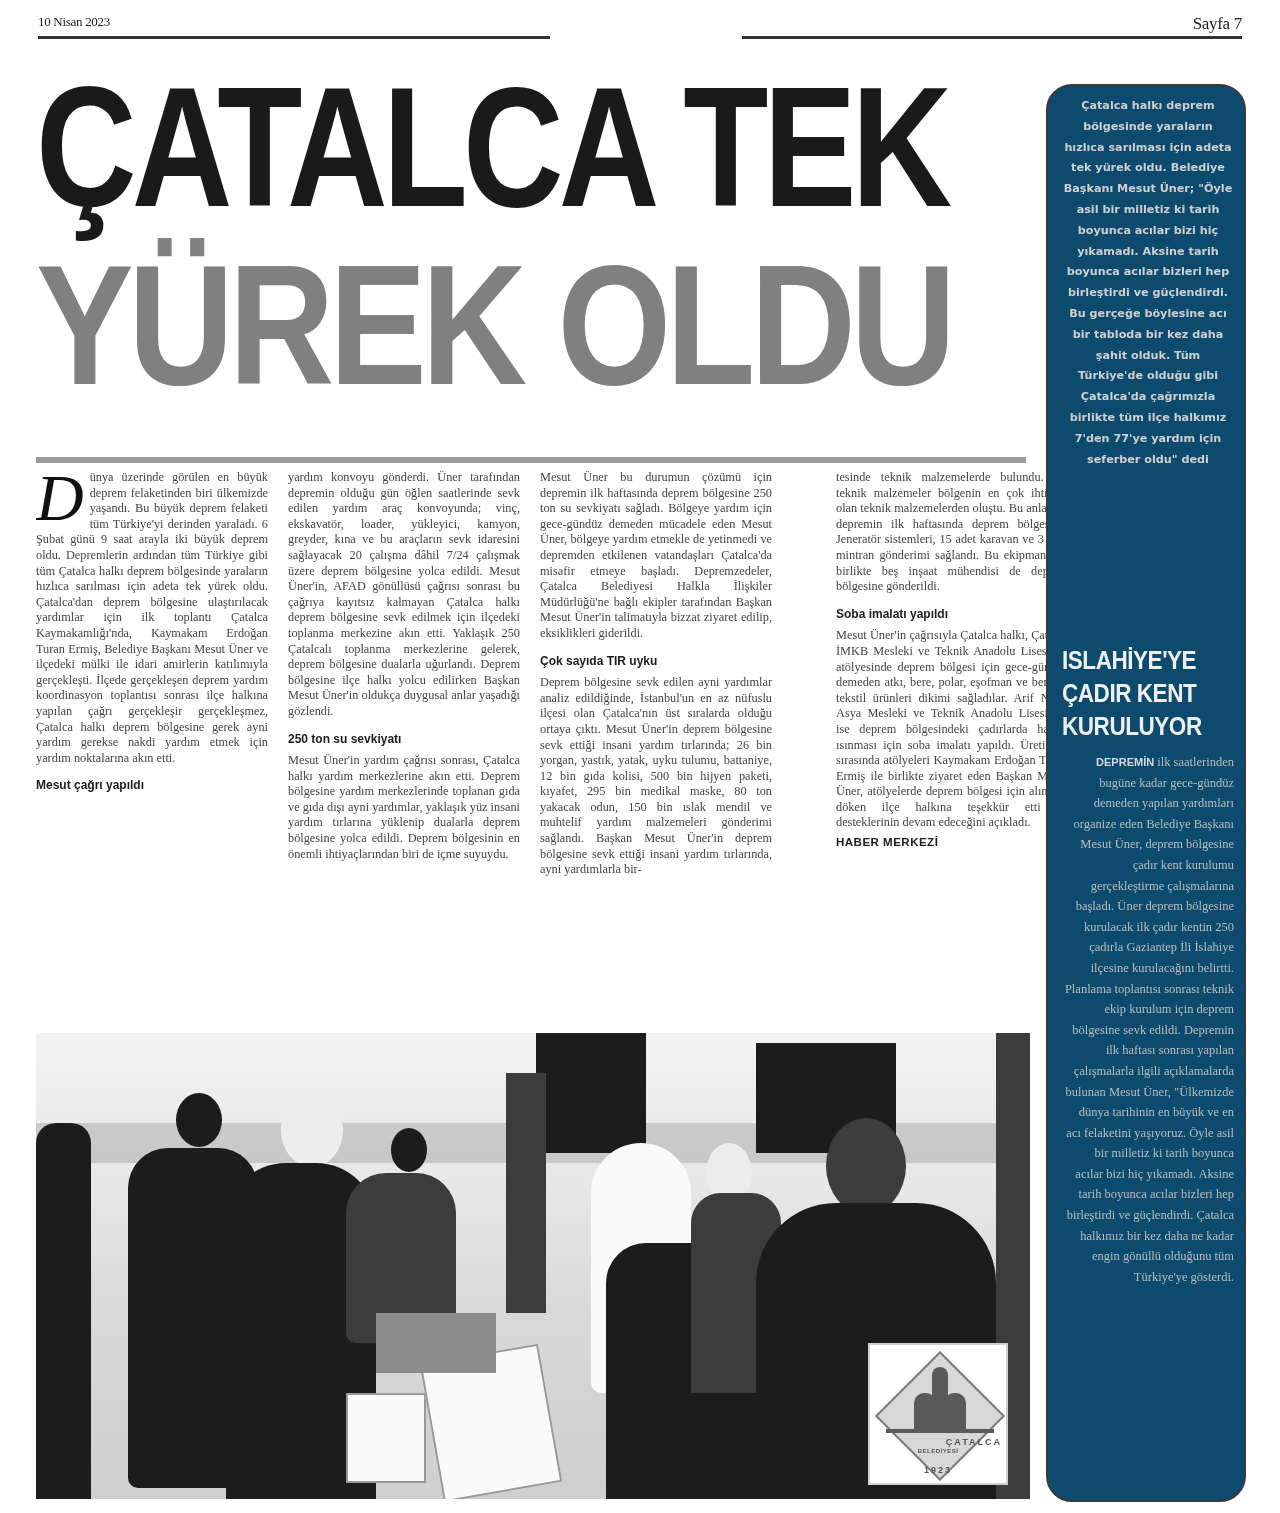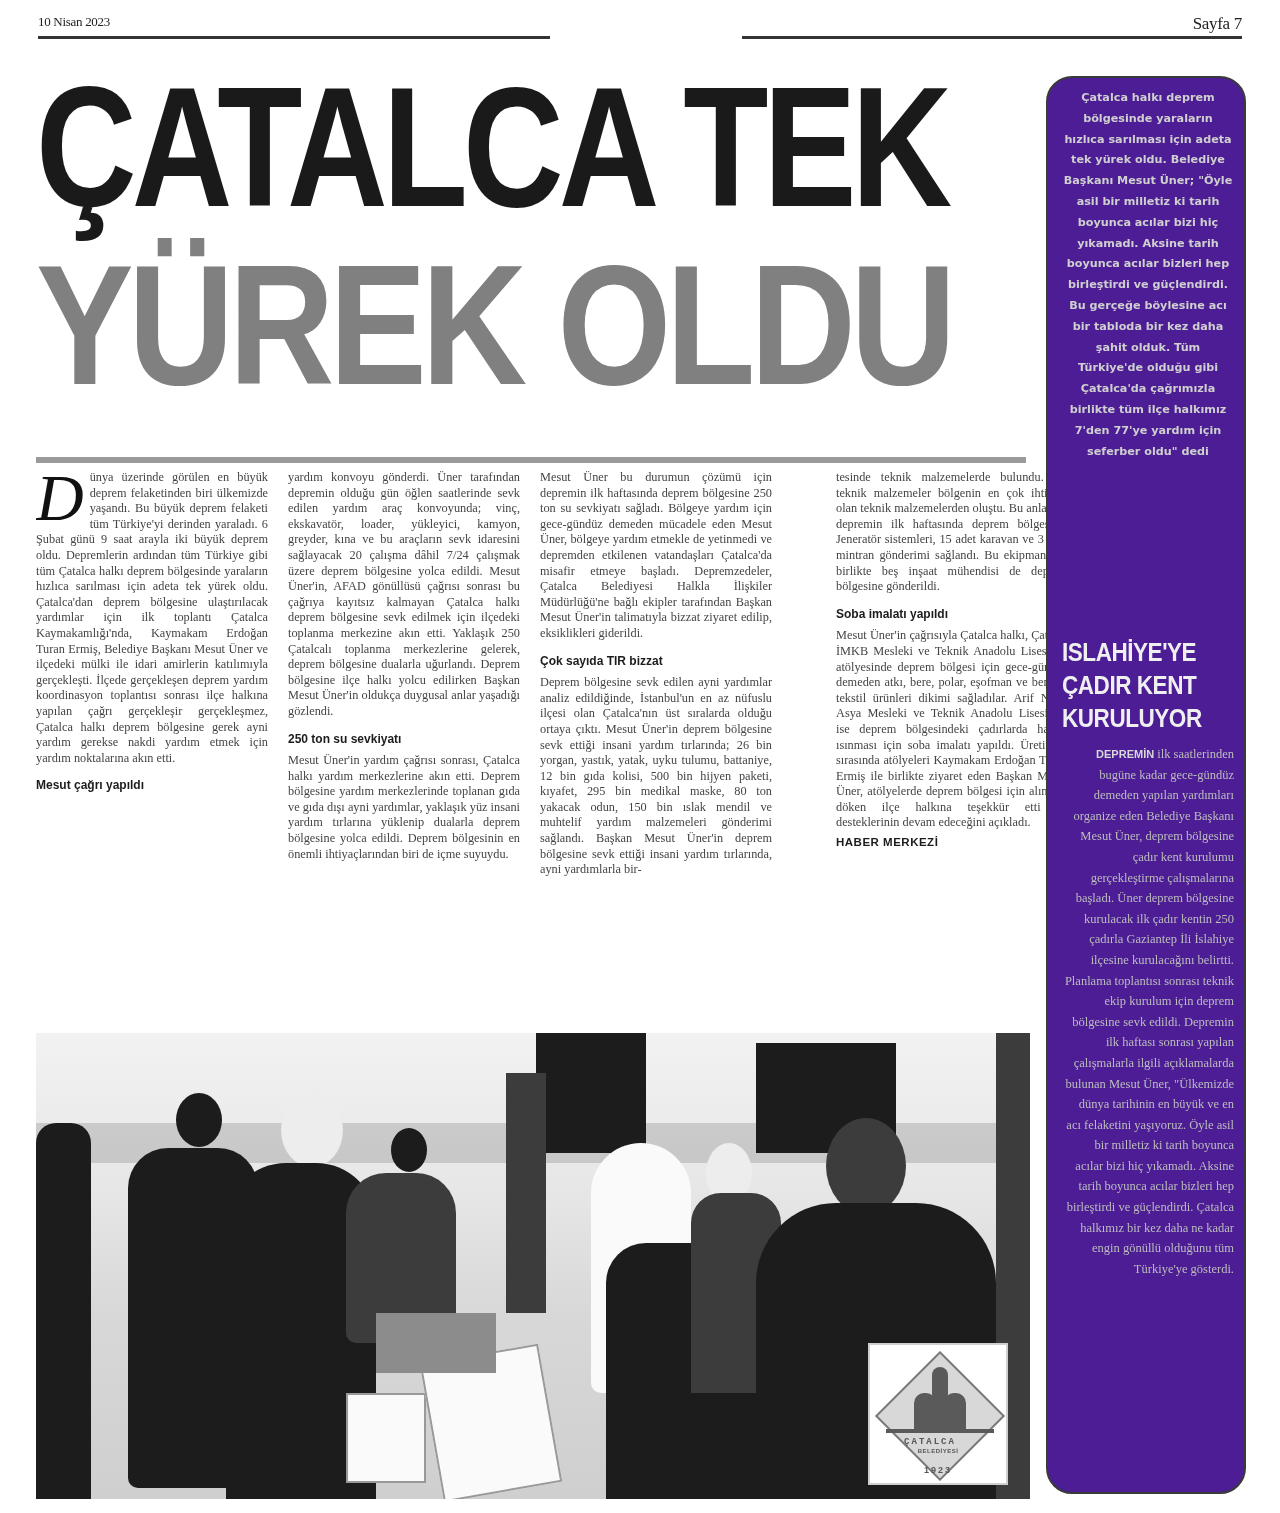--- a/index.html
+++ b/index.html
@@ -45,26 +45,26 @@
   .ph-light { background: #ededed; }
   .ph-white { background: #fafafa; }
   .ph-head { border-radius: 50%; }
   .logo-box { position: absolute; left: 832px; top: 310px; width: 140px; height: 142px; background: #ffffff; border: 2px solid #cfcfcf; }
   .logo-diamond { position: absolute; left: 24px; top: 25px; width: 92px; height: 92px; background: #d8d8d8; border: 2px solid #7a7a7a; transform: rotate(45deg); }
   .logo-tree { position: absolute; left: 40px; top: 22px; width: 60px; height: 64px; }
   .logo-tree-c { position: absolute; left: 22px; top: 0; width: 16px; height: 64px; background: #5a5a5a; border-radius: 8px 8px 0 0; }
   .logo-tree-l { position: absolute; left: 4px; top: 26px; width: 22px; height: 38px; background: #5a5a5a; border-radius: 10px 10px 0 0; }
   .logo-tree-r { position: absolute; left: 34px; top: 26px; width: 22px; height: 38px; background: #5a5a5a; border-radius: 10px 10px 0 0; }
   .logo-base { position: absolute; left: 16px; top: 84px; width: 108px; height: 4px; background: #5a5a5a; }
-  .logo-t1 { position: absolute; left: 0; right: 16px; top: 92px; text-align: center; font-family: Liberation Mono, monospace; font-weight: bold; font-size: 9px; letter-spacing: 2px; color: #555; }
+  .logo-t1 { position: absolute; left: 0; right: 4px; top: 92px; text-align: right; font-family: Liberation Sans, sans-serif; font-weight: bold; font-size: 9px; letter-spacing: 2px; color: #555; }
   .logo-t2 { position: absolute; left: 0; right: 0; top: 103px; text-align: center; font-family: "Liberation Sans", sans-serif; font-weight: bold; font-size: 6px; letter-spacing: 0.5px; color: #555; }
   .logo-t3 { position: absolute; left: 0; right: 0; top: 120px; text-align: center; font-family: "Liberation Sans", sans-serif; font-weight: bold; font-size: 9px; letter-spacing: 2px; color: #555; }
 
   
-  .sidebar { position: absolute; left: 1046px; top: 76px; width: 200px; height: 1418px; background: #4c1d95; border-radius: 26px; border: 2px solid #3a3a3a; }
+  .sidebar { position: absolute; left: 1046px; top: 84px; width: 200px; height: 1418px; background: #0c4a6e; border-radius: 26px; border: 2px solid #3a3a3a; }
   .sb-quote { position: absolute; left: 14px; top: 10px; width: 172px; font-family: "DejaVu Sans", sans-serif; font-weight: bold; font-size: 11.2px; line-height: 20.8px; color: #cfcfcf; text-align: center; }
   .sb-title { position: absolute; left: 14px; top: 558px; width: 172px; font-family: "Liberation Sans", sans-serif; font-weight: bold; font-size: 25px; line-height: 33px; color: #efefef; letter-spacing: -0.5px; transform: scaleX(0.9); transform-origin: left; white-space: nowrap; }
   .sb-body { position: absolute; left: 16px; top: 666px; width: 170px; font-size: 12.5px; line-height: 20.6px; color: #bdbdbd; text-align: right; }
   .sb-lead { font-family: "Liberation Sans", sans-serif; font-weight: bold; color: #d8d8d8; font-size: 11px; }
 </style>
 </head>
 <body>
 
 <header class="masthead">
   <span class="mh-date">10 Nisan 2023</span>
@@ -84,21 +84,21 @@
     <p><span class="dropcap">D</span><span>ünya üzerinde görülen en büyük deprem felaketinden biri ülkemizde yaşandı. Bu büyük deprem felaketi tüm Türkiye'yi derinden yaraladı. 6 Şubat günü 9 saat arayla iki büyük deprem oldu. Depremlerin ardından tüm Türkiye gibi tüm Çatalca halkı deprem bölgesinde yaraların hızlıca sarılması için adeta tek yürek oldu. Çatalca'dan deprem bölgesine ulaştırılacak yardımlar için ilk toplantı Çatalca Kaymakamlığı'nda, Kaymakam Erdoğan Turan Ermiş, Belediye Başkanı Mesut Üner ve ilçedeki mülki ile idari amirlerin katılımıyla gerçekleşti. İlçede gerçekleşen deprem yardım koordinasyon toplantısı sonrası ilçe halkına yapılan çağrı gerçekleşir gerçekleşmez, Çatalca halkı deprem bölgesine gerek ayni yardım gerekse nakdi yardım etmek için yardım noktalarına akın etti.</span></p>
     <h3 class="subhead">Mesut çağrı yapıldı</h3>
   </div>
   <div class="col col-2">
     <p>yardım konvoyu gönderdi. Üner tarafından depremin olduğu gün öğlen saatlerinde sevk edilen yardım araç konvoyunda; vinç, ekskavatör, loader, yükleyici, kamyon, greyder, kına ve bu araçların sevk idaresini sağlayacak 20 çalışma dâhil 7/24 çalışmak üzere deprem bölgesine yolca edildi. Mesut Üner'in, AFAD gönüllüsü çağrısı sonrası bu çağrıya kayıtsız kalmayan Çatalca halkı deprem bölgesine sevk edilmek için ilçedeki toplanma merkezine akın etti. Yaklaşık 250 Çatalcalı toplanma merkezlerine gelerek, deprem bölgesine dualarla uğurlandı. Deprem bölgesine ilçe halkı yolcu edilirken Başkan Mesut Üner'in oldukça duygusal anlar yaşadığı gözlendi.</p>
     <h3 class="subhead">250 ton su sevkiyatı</h3>
     <p>Mesut Üner'in yardım çağrısı sonrası, Çatalca halkı yardım merkezlerine akın etti. Deprem bölgesine yardım merkezlerinde toplanan gıda ve gıda dışı ayni yardımlar, yaklaşık yüz insani yardım tırlarına yüklenip dualarla deprem bölgesine yolca edildi. Deprem bölgesinin en önemli ihtiyaçlarından biri de içme suyuydu.</p>
   </div>
   <div class="col col-3">
     <p>Mesut Üner bu durumun çözümü için depremin ilk haftasında deprem bölgesine 250 ton su sevkiyatı sağladı. Bölgeye yardım için gece-gündüz demeden mücadele eden Mesut Üner, bölgeye yardım etmekle de yetinmedi ve depremden etkilenen vatandaşları Çatalca'da misafir etmeye başladı. Depremzedeler, Çatalca Belediyesi Halkla İlişkiler Müdürlüğü'ne bağlı ekipler tarafından Başkan Mesut Üner'in talimatıyla bizzat ziyaret edilip, eksiklikleri giderildi.</p>
-    <h3 class="subhead">Çok sayıda TIR bizzat</h3>
+    <h3 class="subhead">Çok sayıda TIR uyku</h3>
     <p>Deprem bölgesine sevk edilen ayni yardımlar analiz edildiğinde, İstanbul'un en az nüfuslu ilçesi olan Çatalca'nın üst sıralarda olduğu ortaya çıktı. Mesut Üner'in deprem bölgesine sevk ettiği insani yardım tırlarında; 26 bin yorgan, yastık, yatak, uyku tulumu, battaniye, 12 bin gıda kolisi, 500 bin hijyen paketi, kıyafet, 295 bin medikal maske, 80 ton yakacak odun, 150 bin ıslak mendil ve muhtelif yardım malzemeleri gönderimi sağlandı. Başkan Mesut Üner'in deprem bölgesine sevk ettiği insani yardım tırlarında, ayni yardımlarla bir-</p>
   </div>
   <div class="col col-4">
     <p>tesinde teknik malzemelerde bulundu. Bu teknik malzemeler bölgenin en çok ihtiyacı olan teknik malzemelerden oluştu. Bu anlamda depremin ilk haftasında deprem bölgesine; Jeneratör sistemleri, 15 adet karavan ve 3 adet mintran gönderimi sağlandı. Bu ekipmanlarla birlikte beş inşaat mühendisi de deprem bölgesine gönderildi.</p>
     <h3 class="subhead">Soba imalatı yapıldı</h3>
     <p>Mesut Üner'in çağrısıyla Çatalca halkı, Çatalca İMKB Mesleki ve Teknik Anadolu Lisesi'nin atölyesinde deprem bölgesi için gece-gündüz demeden atkı, bere, polar, eşofman ve benzeri tekstil ürünleri dikimi sağladılar. Arif Nihat Asya Mesleki ve Teknik Anadolu Lisesi'nde ise deprem bölgesindeki çadırlarda halkın ısınması için soba imalatı yapıldı. Üretimler sırasında atölyeleri Kaymakam Erdoğan Turan Ermiş ile birlikte ziyaret eden Başkan Mesut Üner, atölyelerde deprem bölgesi için alın teri döken ilçe halkına teşekkür etti ve desteklerinin devam edeceğini açıkladı.</p>
     <div class="byline">HABER MERKEZİ</div>
   </div>
 </article>
 

